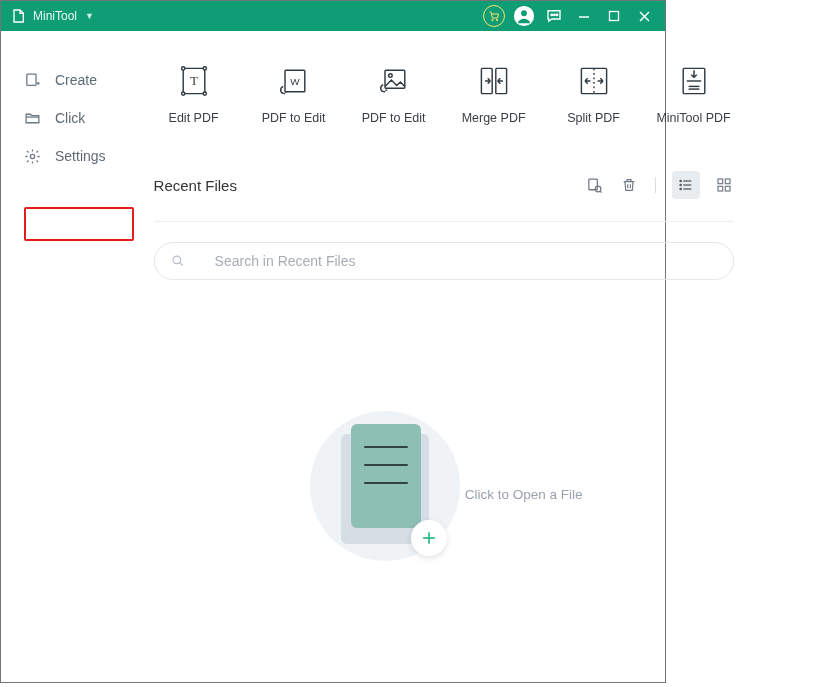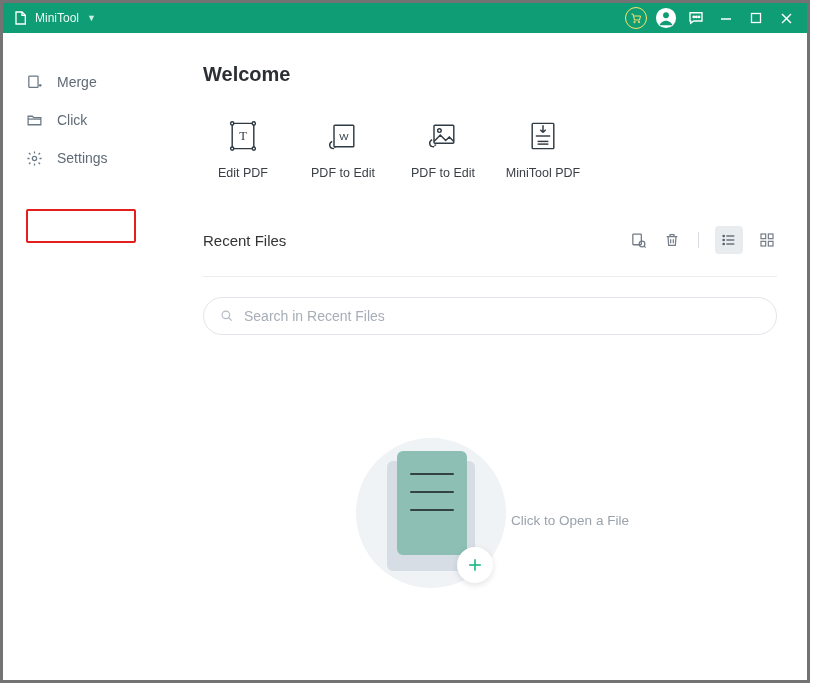--- a/index.html
+++ b/index.html
@@ -5,23 +5,23 @@
   * { box-sizing: border-box; margin: 0; padding: 0; }
   body {
     font-family: -apple-system, BlinkMacSystemFont, "Segoe UI", Arial, sans-serif;
     background: #fff;
     width: 830px;
     height: 687px;
     overflow: hidden;
     color: #333;
   }
   .window {
-    width: 810px;
+    width: 666px;
     height: 683px;
-    border: 3px solid #737373;
+    border: 1px solid #737373;
     background: #fff;
     position: relative;
   }
   .titlebar {
     height: 30px;
     background: #0e9d74;
     display: flex;
     align-items: center;
     padding: 0 8px;
     color: #fff;
@@ -161,20 +161,21 @@
     margin: 14px 0 20px 0;
   }
   .search {
     height: 38px;
     border: 1px solid #e2e5e9;
     border-radius: 19px;
     display: flex;
     align-items: center;
     padding: 0 16px;
     color: #a7adb6;
+    gap: 20px;
   }
   .search .search-icon {
     margin-right: 10px;
     display:flex; align-items:center;
   }
   .search input {
     border: none; outline: none;
     font-size: 14px;
     color: #555;
     flex: 1;
@@ -301,21 +302,21 @@
 
     <div class="sidebar">
       <div class="side-item">
         <span class="icon-slot">
           <svg width="17" height="17" viewBox="0 0 24 24" fill="none" stroke="currentColor" stroke-width="1.8">
               <rect x="4" y="3" width="13" height="16" rx="1"></rect>
               <line x1="18" y1="16" x2="22" y2="16"></line>
               <line x1="20" y1="14" x2="20" y2="18"></line>
             </svg>
         </span>
-        <span class="label">Merge</span>
+        <span class="label">Create</span>
       </div>
       <div class="side-item">
         <span class="icon-slot">
           <svg width="17" height="17" viewBox="0 0 24 24" fill="none" stroke="currentColor" stroke-width="1.8">
               <path d="M3 6h6l2 2h10v10H3z"></path>
               <path d="M3 10h18"></path>
             </svg>
         </span>
         <span class="label">Click</span>
       </div>
@@ -325,21 +326,20 @@
               <circle cx="12" cy="12" r="3"></circle>
               <path d="M12 2v3M12 19v3M4.2 4.2l2.1 2.1M17.7 17.7l2.1 2.1M2 12h3M19 12h3M4.2 19.8l2.1-2.1M17.7 6.3l2.1-2.1"></path>
             </svg>
         </span>
         <span class="label">Settings</span>
       </div>
     </div>
     <div class="side-highlight"></div>
 
     <div class="main">
-      <div class="welcome">Welcome</div>
 
       <div class="tool-row">
         <div class="tool">
           <div class="tile">
             <svg width="36" height="36" viewBox="0 0 40 40" fill="none" stroke="#2f3a42" stroke-width="1.6">
               <rect x="8" y="6" width="24" height="28" rx="1"></rect>
               <text x="20" y="24" font-size="14" font-family="serif" text-anchor="middle" fill="#2f3a42" stroke="none">T</text>
               <circle cx="8" cy="6" r="1.8" fill="#fff"></circle>
                 <circle cx="32" cy="6" r="1.8" fill="#fff"></circle>
               <circle cx="8" cy="34" r="1.8" fill="#fff"></circle>
@@ -367,21 +367,43 @@
               <rect x="10" y="8" width="22" height="20" rx="1"></rect>
               <circle cx="16" cy="14" r="2"></circle>
               <path d="M10 26l7-7 6 6 4-4 5 5"></path>
               <path d="M8 24c-4 2-4 8 2 8"></path>
               <path d="M13 30l-3 2l1-3" fill="#2f3a42" stroke="none"></path>
             </svg>
           </div>
           <div class="tlabel">PDF to Edit</div>
         </div>
 
-
+        <div class="tool">
+          <div class="tile">
+            <svg width="36" height="36" viewBox="0 0 40 40" fill="none" stroke="#2f3a42" stroke-width="1.6">
+              <rect x="6" y="6" width="12" height="28" rx="1"></rect>
+              <rect x="22" y="6" width="12" height="28" rx="1"></rect>
+              <path d="M10 20h6M16 20l-3-3M16 20l-3 3"></path>
+              <path d="M30 20h-6M24 20l3-3M24 20l3 3"></path>
+            </svg>
+          </div>
+          <div class="tlabel">Merge PDF</div>
+        </div>
+
+        <div class="tool">
+          <div class="tile">
+            <svg width="36" height="36" viewBox="0 0 40 40" fill="none" stroke="#2f3a42" stroke-width="1.6">
+              <rect x="6" y="6" width="28" height="28" rx="1"></rect>
+              <line x1="20" y1="6" x2="20" y2="34" stroke-dasharray="2 3"></line>
+              <path d="M16 20h-6M10 20l3-3M10 20l3 3"></path>
+              <path d="M24 20h6M30 20l-3-3M30 20l-3 3"></path>
+            </svg>
+          </div>
+          <div class="tlabel">Split PDF</div>
+        </div>
 
         <div class="tool">
           <div class="tile">
             <svg width="36" height="36" viewBox="0 0 40 40" fill="none" stroke="#2f3a42" stroke-width="1.6">
               <rect x="8" y="6" width="24" height="28" rx="1"></rect>
               <line x1="12" y1="20" x2="28" y2="20"></line>
               <path d="M20 8v8M20 16l-3-3M20 16l3-3"></path>
               <line x1="14" y1="26" x2="26" y2="26"></line>
               <line x1="14" y1="29" x2="26" y2="29"></line>
             </svg>

